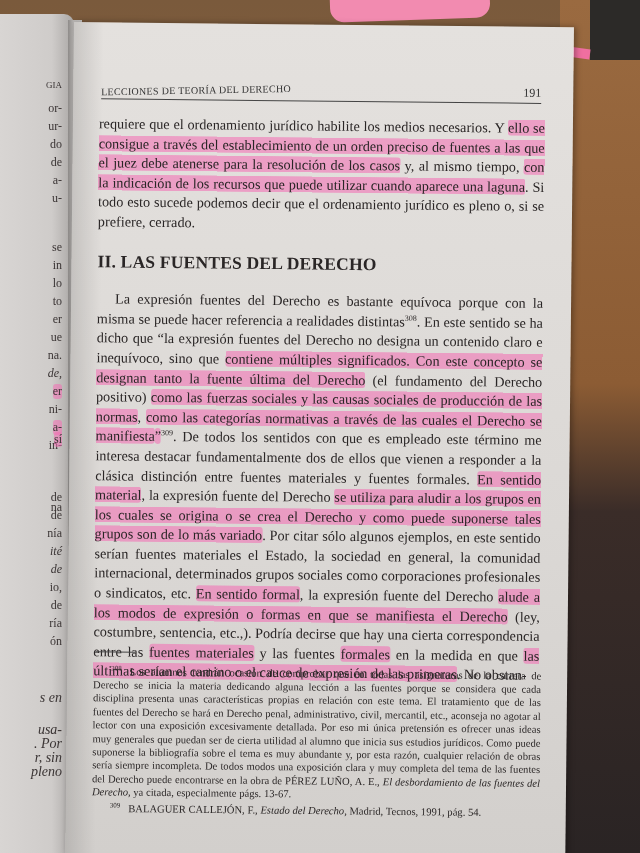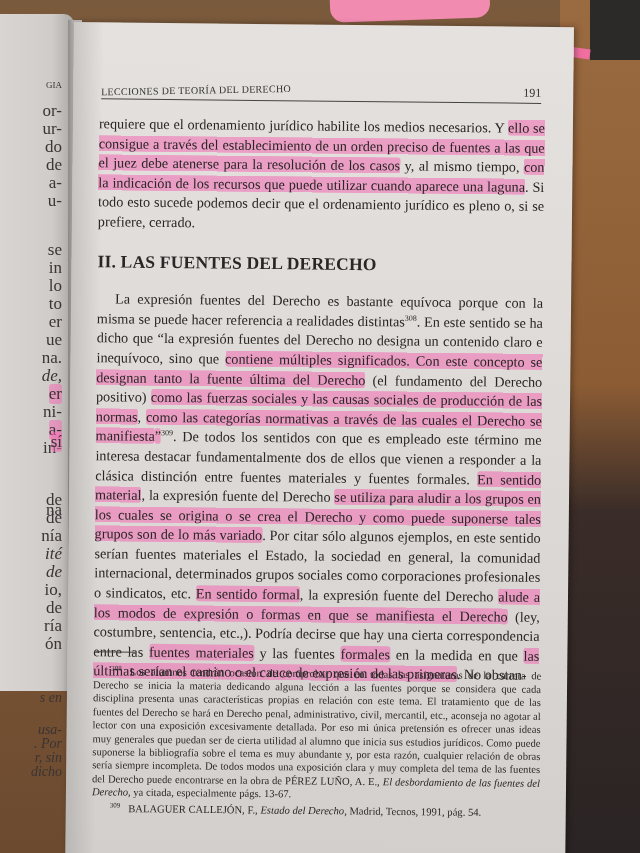--- a/index.html
+++ b/index.html
@@ -7,25 +7,25 @@
     width:640px; height:853px; overflow:hidden; position:relative;
     background: linear-gradient(180deg, #7a5a3c 0%, #8a5e38 40%, #6b4a30 100%);
     font-family: "Liberation Serif", serif;
   }
   .desk-right { position:absolute; left:560px; top:0; width:80px; height:853px;
     background: linear-gradient(180deg,#9a6a40 0%, #8c5c34 45%, #3a2c28 60%, #2a2424 100%); }
   .desk-dark { position:absolute; left:590px; top:0; width:50px; height:60px; background:#2c2a28; }
   .sticky { position:absolute; left:330px; top:-10px; width:160px; height:30px; background:#f28bb0; border-radius:0 0 14px 14px; transform:rotate(-2deg); }
   .sticky-tab { position:absolute; left:568px; top:48px; width:22px; height:10px; background:#f06fa0; transform:rotate(8deg); }
   .left-page {
-    position:absolute; left:0; top:14px; width:74px; height:677px;
+    position:absolute; left:0; top:14px; width:74px; height:839px;
     background: linear-gradient(90deg,#d8d5d3 0%, #cfccca 70%, #a9a6a4 100%);
     border-top-right-radius:10px;
   }
-  .left-frag { position:absolute; right:12px; font-size:17px; color:#3a3434; text-align:right; white-space:nowrap; }
+  .left-frag { position:absolute; right:12px; font-size:12px; color:#3a3434; text-align:right; white-space:nowrap; }
   .left-frag.hl { background:rgba(244,110,180,.55); }
   .left-frag.it { font-style:italic; }
   .left-frag.small { font-size:14px; font-style:italic; }
   .gutter { position:absolute; left:68px; top:20px; width:14px; height:833px;
     background: linear-gradient(90deg,#8e8b89,#b9b6b4 40%,#d0cdcb); }
   .page {
     position:absolute; left:74px; top:22px; width:500px; height:831px;
     background: linear-gradient(180deg,#e4e1de 0%, #dbd8d5 60%, #d2cfcc 100%);
     transform: rotate(0.6deg); transform-origin: top left;
     box-shadow: 2px 0 6px rgba(0,0,0,.35);
@@ -81,21 +81,21 @@
     <div class="left-frag it" style="top: 530px;">ité</div>
     <div class="left-frag it" style="top: 548px;">de</div>
     <div class="left-frag" style="top: 566px;">io,</div>
     <div class="left-frag" style="top: 584px;">de</div>
     <div class="left-frag" style="top: 602px; text-align: right;">ría</div>
     <div class="left-frag" style="top: 620px;">ón</div>
     <div class="left-frag small" style="top: 676px;">s en</div>
     <div class="left-frag small" style="top: 708px;">usa-</div>
     <div class="left-frag small" style="top: 722px; margin-left: 9px;">. Por</div>
     <div class="left-frag small" style="top: 736px;">r, sin</div>
-    <div class="left-frag small" style="top: 750px;">dicho</div>
+    <div class="left-frag small" style="top: 750px;">pleno</div>
   </div>
 <div class="gutter"></div>
 
 <div class="page">
   <div class="page-shade"></div>
   <div class="running-head">
     <span class="rh-title">LECCIONES DE TEORÍA DEL DERECHO</span>
     <span class="rh-page">191</span>
   </div>
 

